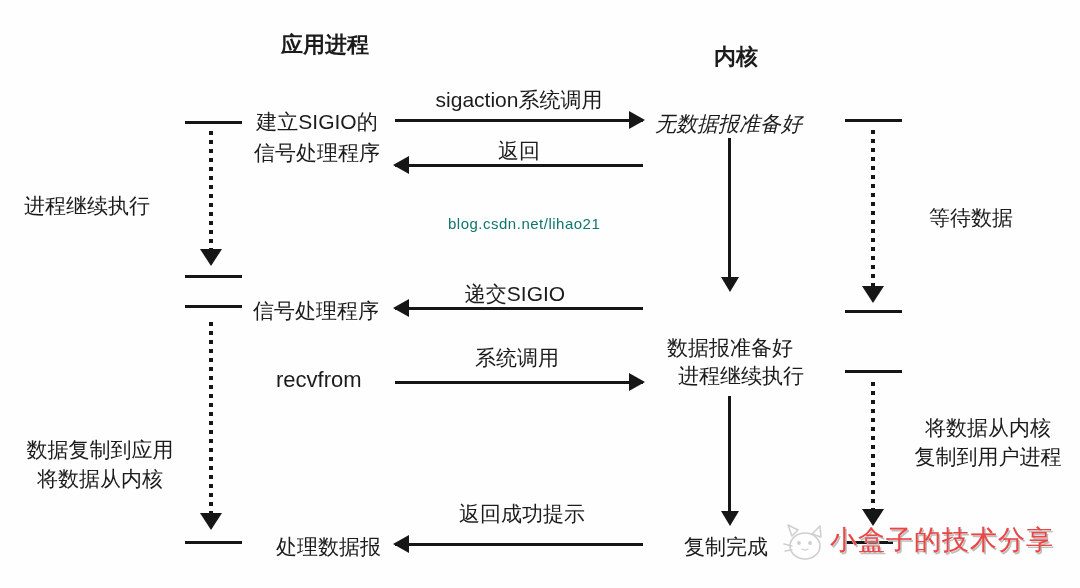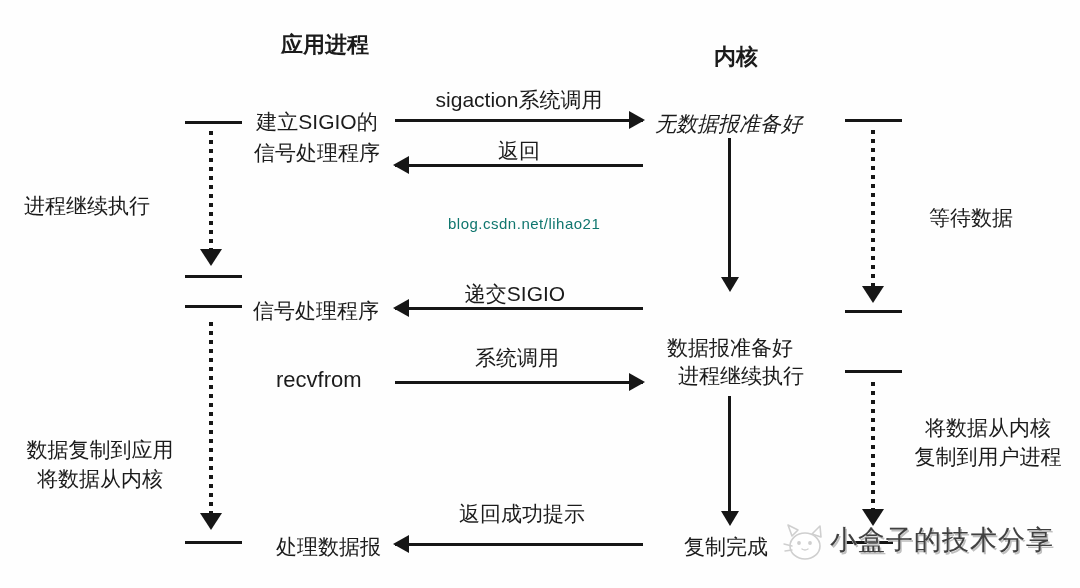--- a/index.html
+++ b/index.html
@@ -34,21 +34,21 @@
     background:repeating-linear-gradient(to bottom,#161616 0 4px,transparent 4px 9px);}
   .dhead{position:absolute;width:0;height:0;
     border-left:11px solid transparent;border-right:11px solid transparent;
     border-top:17px solid #161616;}
   
   .tick{position:absolute;width:57px;height:3px;background:#161616;}
   
   .wm-csdn{position:absolute;left:448px;top:215px;font-size:15px;color:#0f766e;letter-spacing:.5px;}
   .wm-brand{
     position:absolute;left:830px;top:522px;font-size:27px;letter-spacing:1px;
-    color:#404040;white-space:nowrap;z-index:5;
+    color:#ef4444;white-space:nowrap;z-index:5;
     text-shadow:1.5px 1.5px 0 #bfbfbf,-0.5px -0.5px 0 #dedede;
   }
   .brand-logo{position:absolute;left:782px;top:520px;z-index:5;}
 </style>
 </head>
 <body>
 
 <div id="stage">
 
   <div class="txt hdr" style="left:240px;top:30px;width:170px;">应用进程</div>

